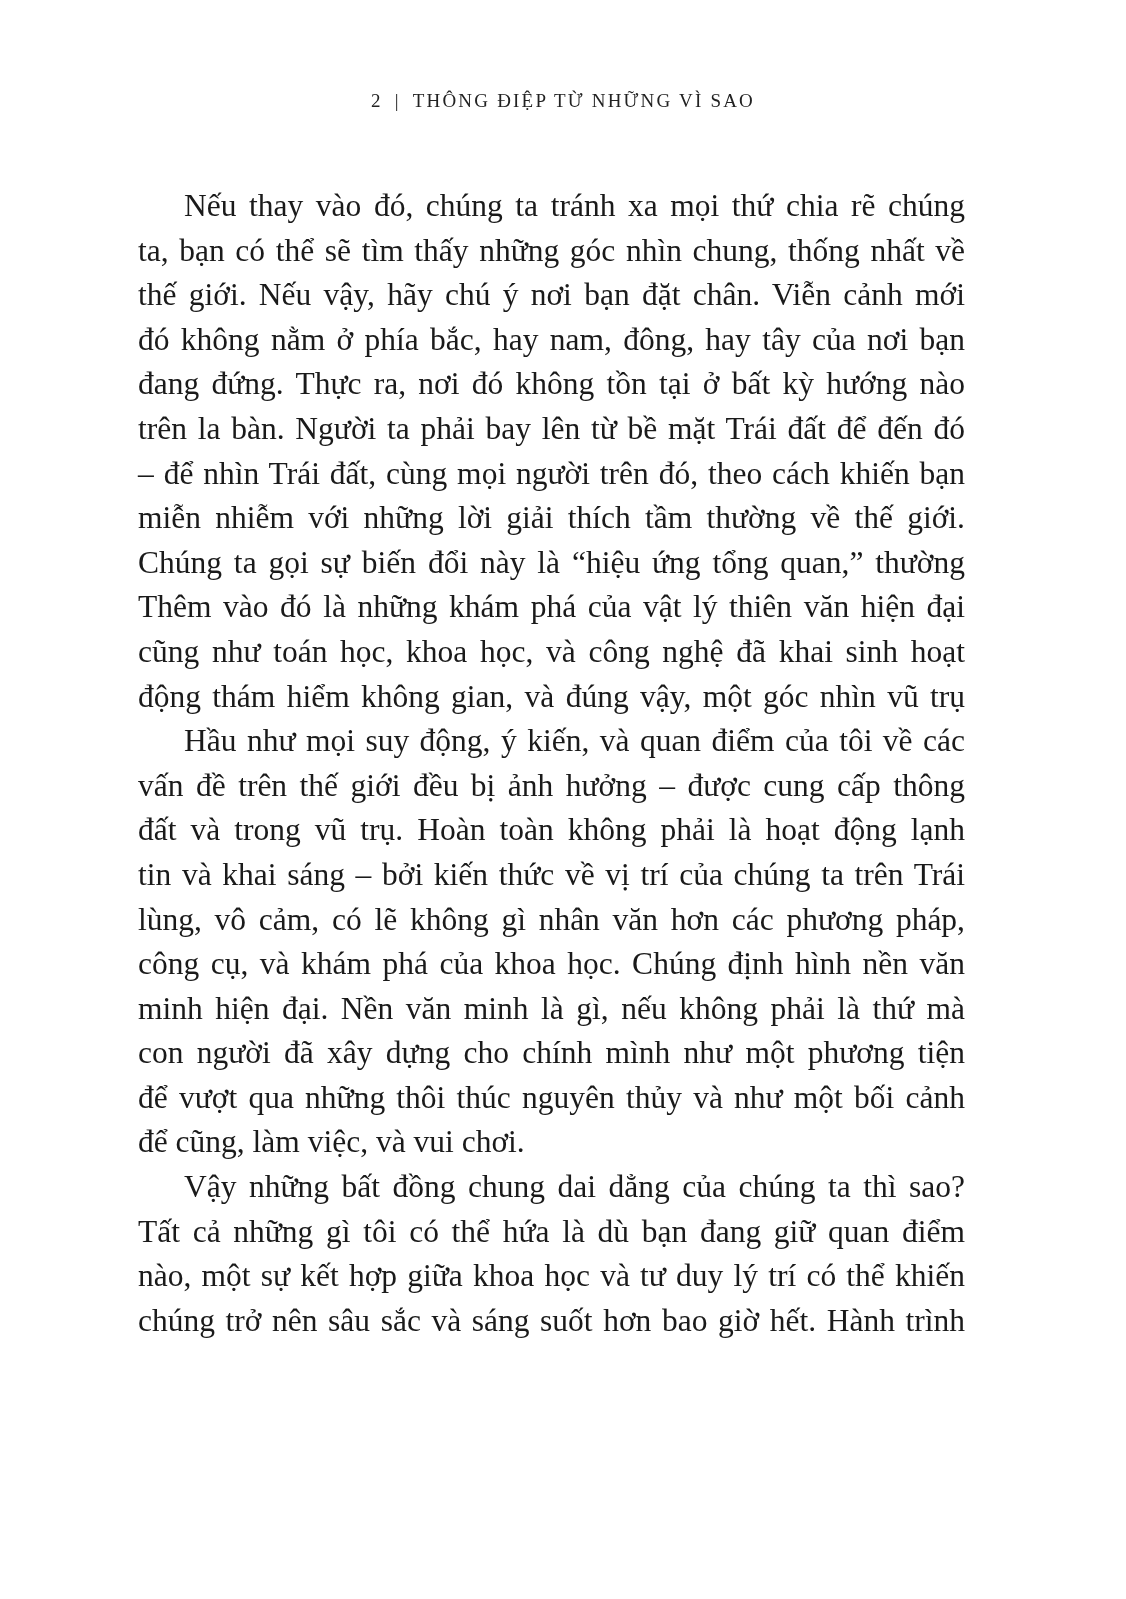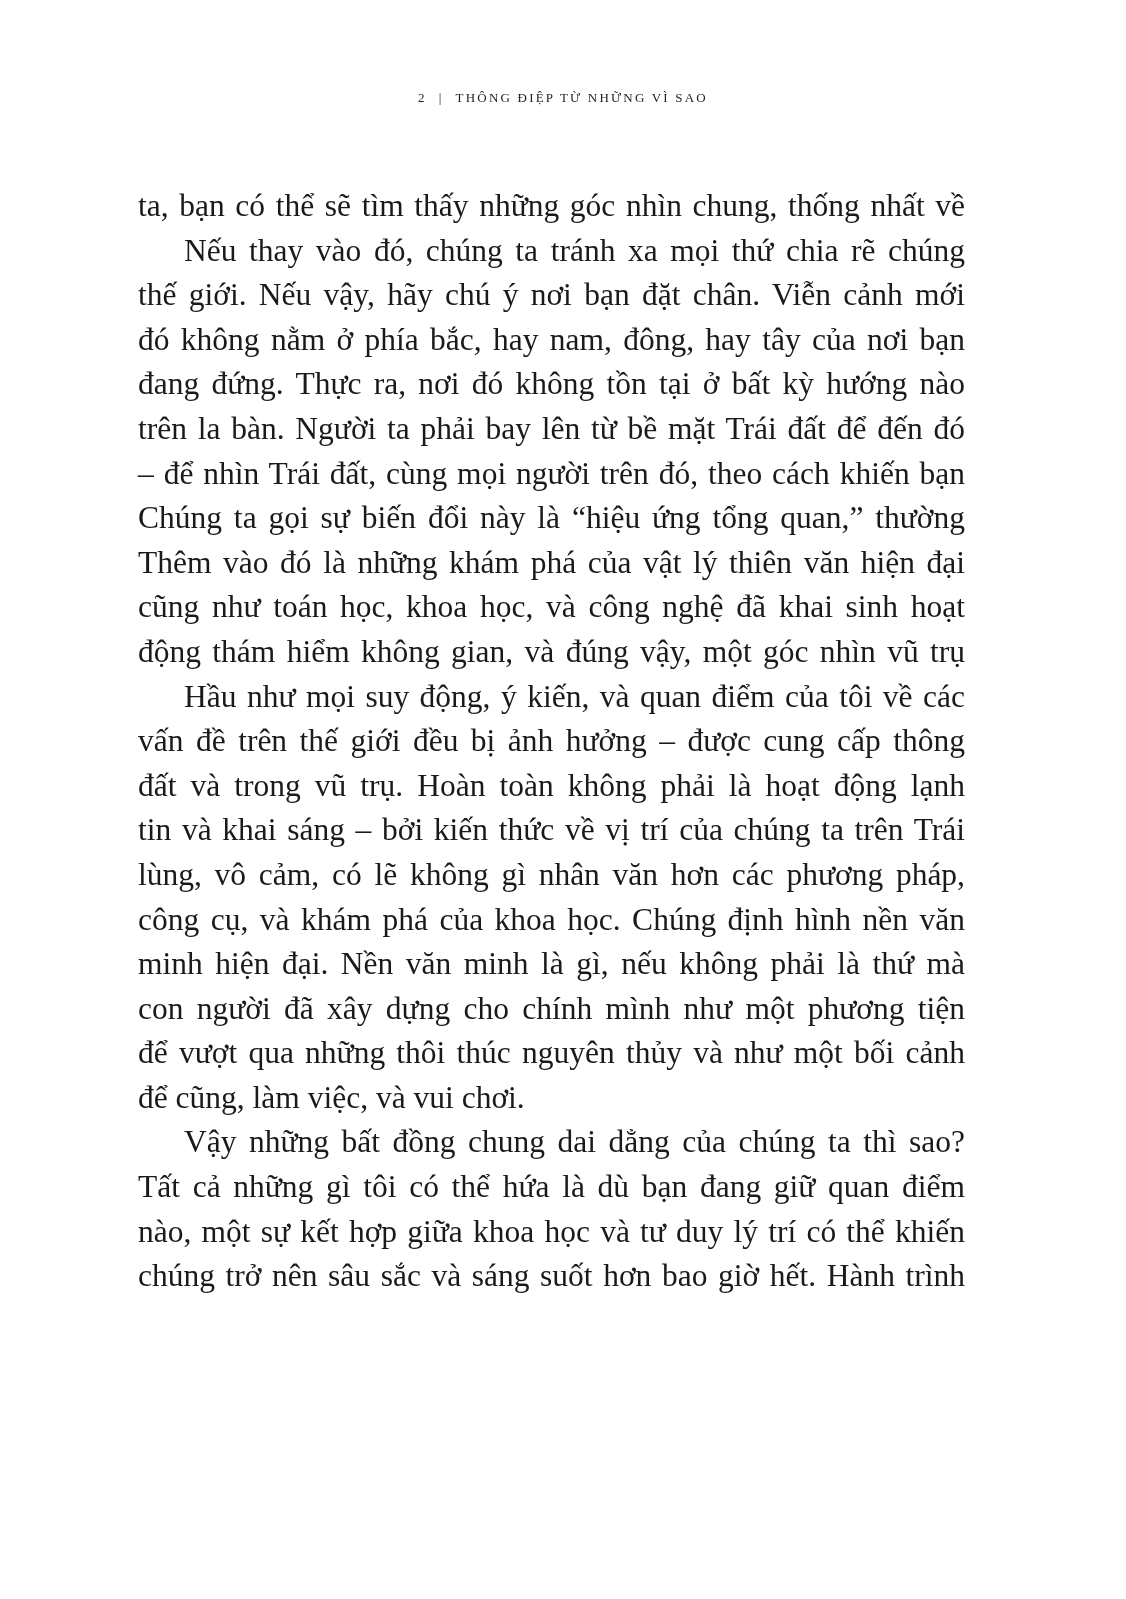--- a/index.html
+++ b/index.html
@@ -14,21 +14,21 @@
       overflow: hidden;
       font-family: "Liberation Serif", "DejaVu Serif", serif;
       color: #1a1a1a;
     }
     .running-head {
       position: absolute;
       top: 90px;
       left: 0;
       width: 1126px;
       text-align: center;
-      font-size: 13px;
+      font-size: 19px;
       letter-spacing: 2.2px;
       color: #222;
     }
     .running-head .sep {
       margin: 0 12px;
     }
     .body-text {
       position: absolute;
       top: 184px;
       left: 138px;
@@ -53,27 +53,28 @@
   </style>
 </head>
 <body>
 
 <div class="running-head">
   <span>2</span><span class="sep">|</span><span>THÔNG ĐIỆP TỪ NHỮNG VÌ SAO</span>
 </div>
 
 <div class="body-text">
 
+  <span class="line indent">Nếu thay vào đó, chúng ta tránh xa mọi thứ chia rẽ chúng</span>
   <span class="line">ta, bạn có thể sẽ tìm thấy những góc nhìn chung, thống nhất về</span>
-  <span class="line indent">Nếu thay vào đó, chúng ta tránh xa mọi thứ chia rẽ chúng</span>
   <span class="line">thế giới. Nếu vậy, hãy chú ý nơi bạn đặt chân. Viễn cảnh mới</span>
   <span class="line">đó không nằm ở phía bắc, hay nam, đông, hay tây của nơi bạn</span>
   <span class="line">đang đứng. Thực ra, nơi đó không tồn tại ở bất kỳ hướng nào</span>
   <span class="line">trên la bàn. Người ta phải bay lên từ bề mặt Trái đất để đến đó</span>
   <span class="line">– để nhìn Trái đất, cùng mọi người trên đó, theo cách khiến bạn</span>
+  <span class="line">miễn nhiễm với những lời giải thích tầm thường về thế giới.</span>
   <span class="line">Chúng ta gọi sự biến đổi này là “hiệu ứng tổng quan,” thường</span>
   <span class="line">Thêm vào đó là những khám phá của vật lý thiên văn hiện đại</span>
   <span class="line">cũng như toán học, khoa học, và công nghệ đã khai sinh hoạt</span>
   <span class="line">động thám hiểm không gian, và đúng vậy, một góc nhìn vũ trụ</span>
 
   <span class="line indent">Hầu như mọi suy động, ý kiến, và quan điểm của tôi về các</span>
   <span class="line">vấn đề trên thế giới đều bị ảnh hưởng – được cung cấp thông</span>
   <span class="line">đất và trong vũ trụ. Hoàn toàn không phải là hoạt động lạnh</span>
   <span class="line">tin và khai sáng – bởi kiến thức về vị trí của chúng ta trên Trái</span>
   <span class="line">lùng, vô cảm, có lẽ không gì nhân văn hơn các phương pháp,</span>

